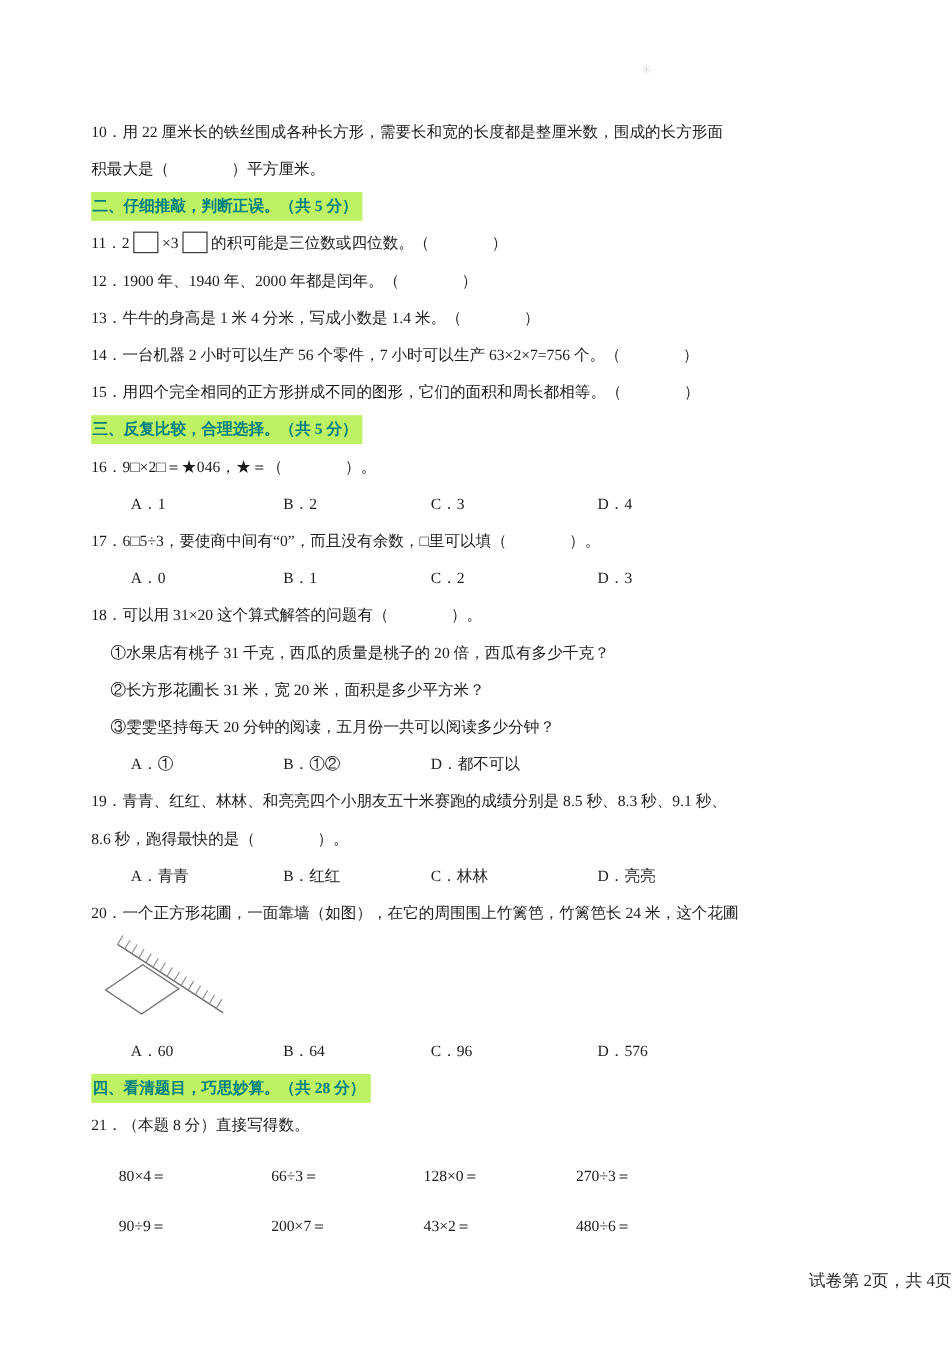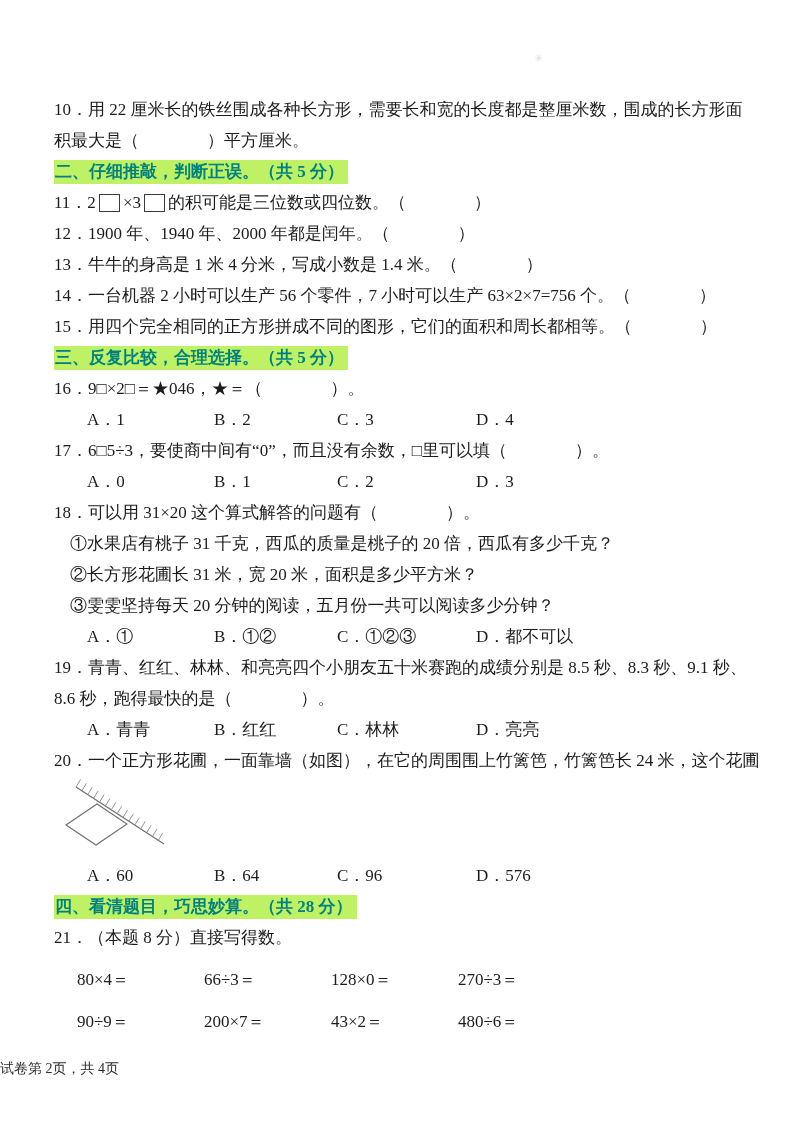--- a/index.html
+++ b/index.html
@@ -11,22 +11,22 @@
     color:#1c1c1c;
     overflow:hidden;
   }
   .watermark {
     position:absolute; left:534px; top:52px;
     font-size:11px; color:#dcdcdc;
     user-select:none;
   }
   .content {
     position:absolute;
-    left:54px; top:94px; width:676px;
-    font-size:17px;
+    left:76px; top:94px; width:676px;
+    font-size:13px;
   }
   .content p { margin:0; line-height:31px; white-space:nowrap; }
   .secline { line-height:31px; margin:0; }
   .sec {
     display:inline-block;
     background:#bef264;
     color:#008080;
     font-weight:bold;
     padding:1px 4px 1px 1px;
     line-height:22px;
@@ -55,21 +55,21 @@
   .eq-row {
     display:flex;
     padding-left:23px;
     line-height:31px;
     margin-top:11px;
   }
   .eq-row .eq { display:inline-block; width:127px; }
   .footer {
     position:absolute;
     left:0; right:0; top:1059px;
-    text-align:left;
+    text-align:right;
     font-size:14px;
     color:#2b2b2b;
     line-height:20px;
   }
 </style>
 </head>
 <body>
 
 <div class="page">
 
@@ -107,21 +107,20 @@
       <span class="opt">D．3</span>
     </div>
 
     <p>18．可以用 31×20 这个算式解答的问题有（　　　　）。</p>
     <p class="sub">①水果店有桃子 31 千克，西瓜的质量是桃子的 20 倍，西瓜有多少千克？</p>
     <p class="sub">②长方形花圃长 31 米，宽 20 米，面积是多少平方米？</p>
     <p class="sub">③雯雯坚持每天 20 分钟的阅读，五月份一共可以阅读多少分钟？</p>
     <div class="opts">
       <span class="opt">A．①</span>
       <span class="opt">B．①②</span>
-      <span class="opt">C．①②③</span>
       <span class="opt">D．都不可以</span>
     </div>
 
     <p>19．青青、红红、林林、和亮亮四个小朋友五十米赛跑的成绩分别是 8.5 秒、8.3 秒、9.1 秒、</p>
     <p>8.6 秒，跑得最快的是（　　　　）。</p>
     <div class="opts">
       <span class="opt">A．青青</span>
       <span class="opt">B．红红</span>
       <span class="opt">C．林林</span>
       <span class="opt">D．亮亮</span>

